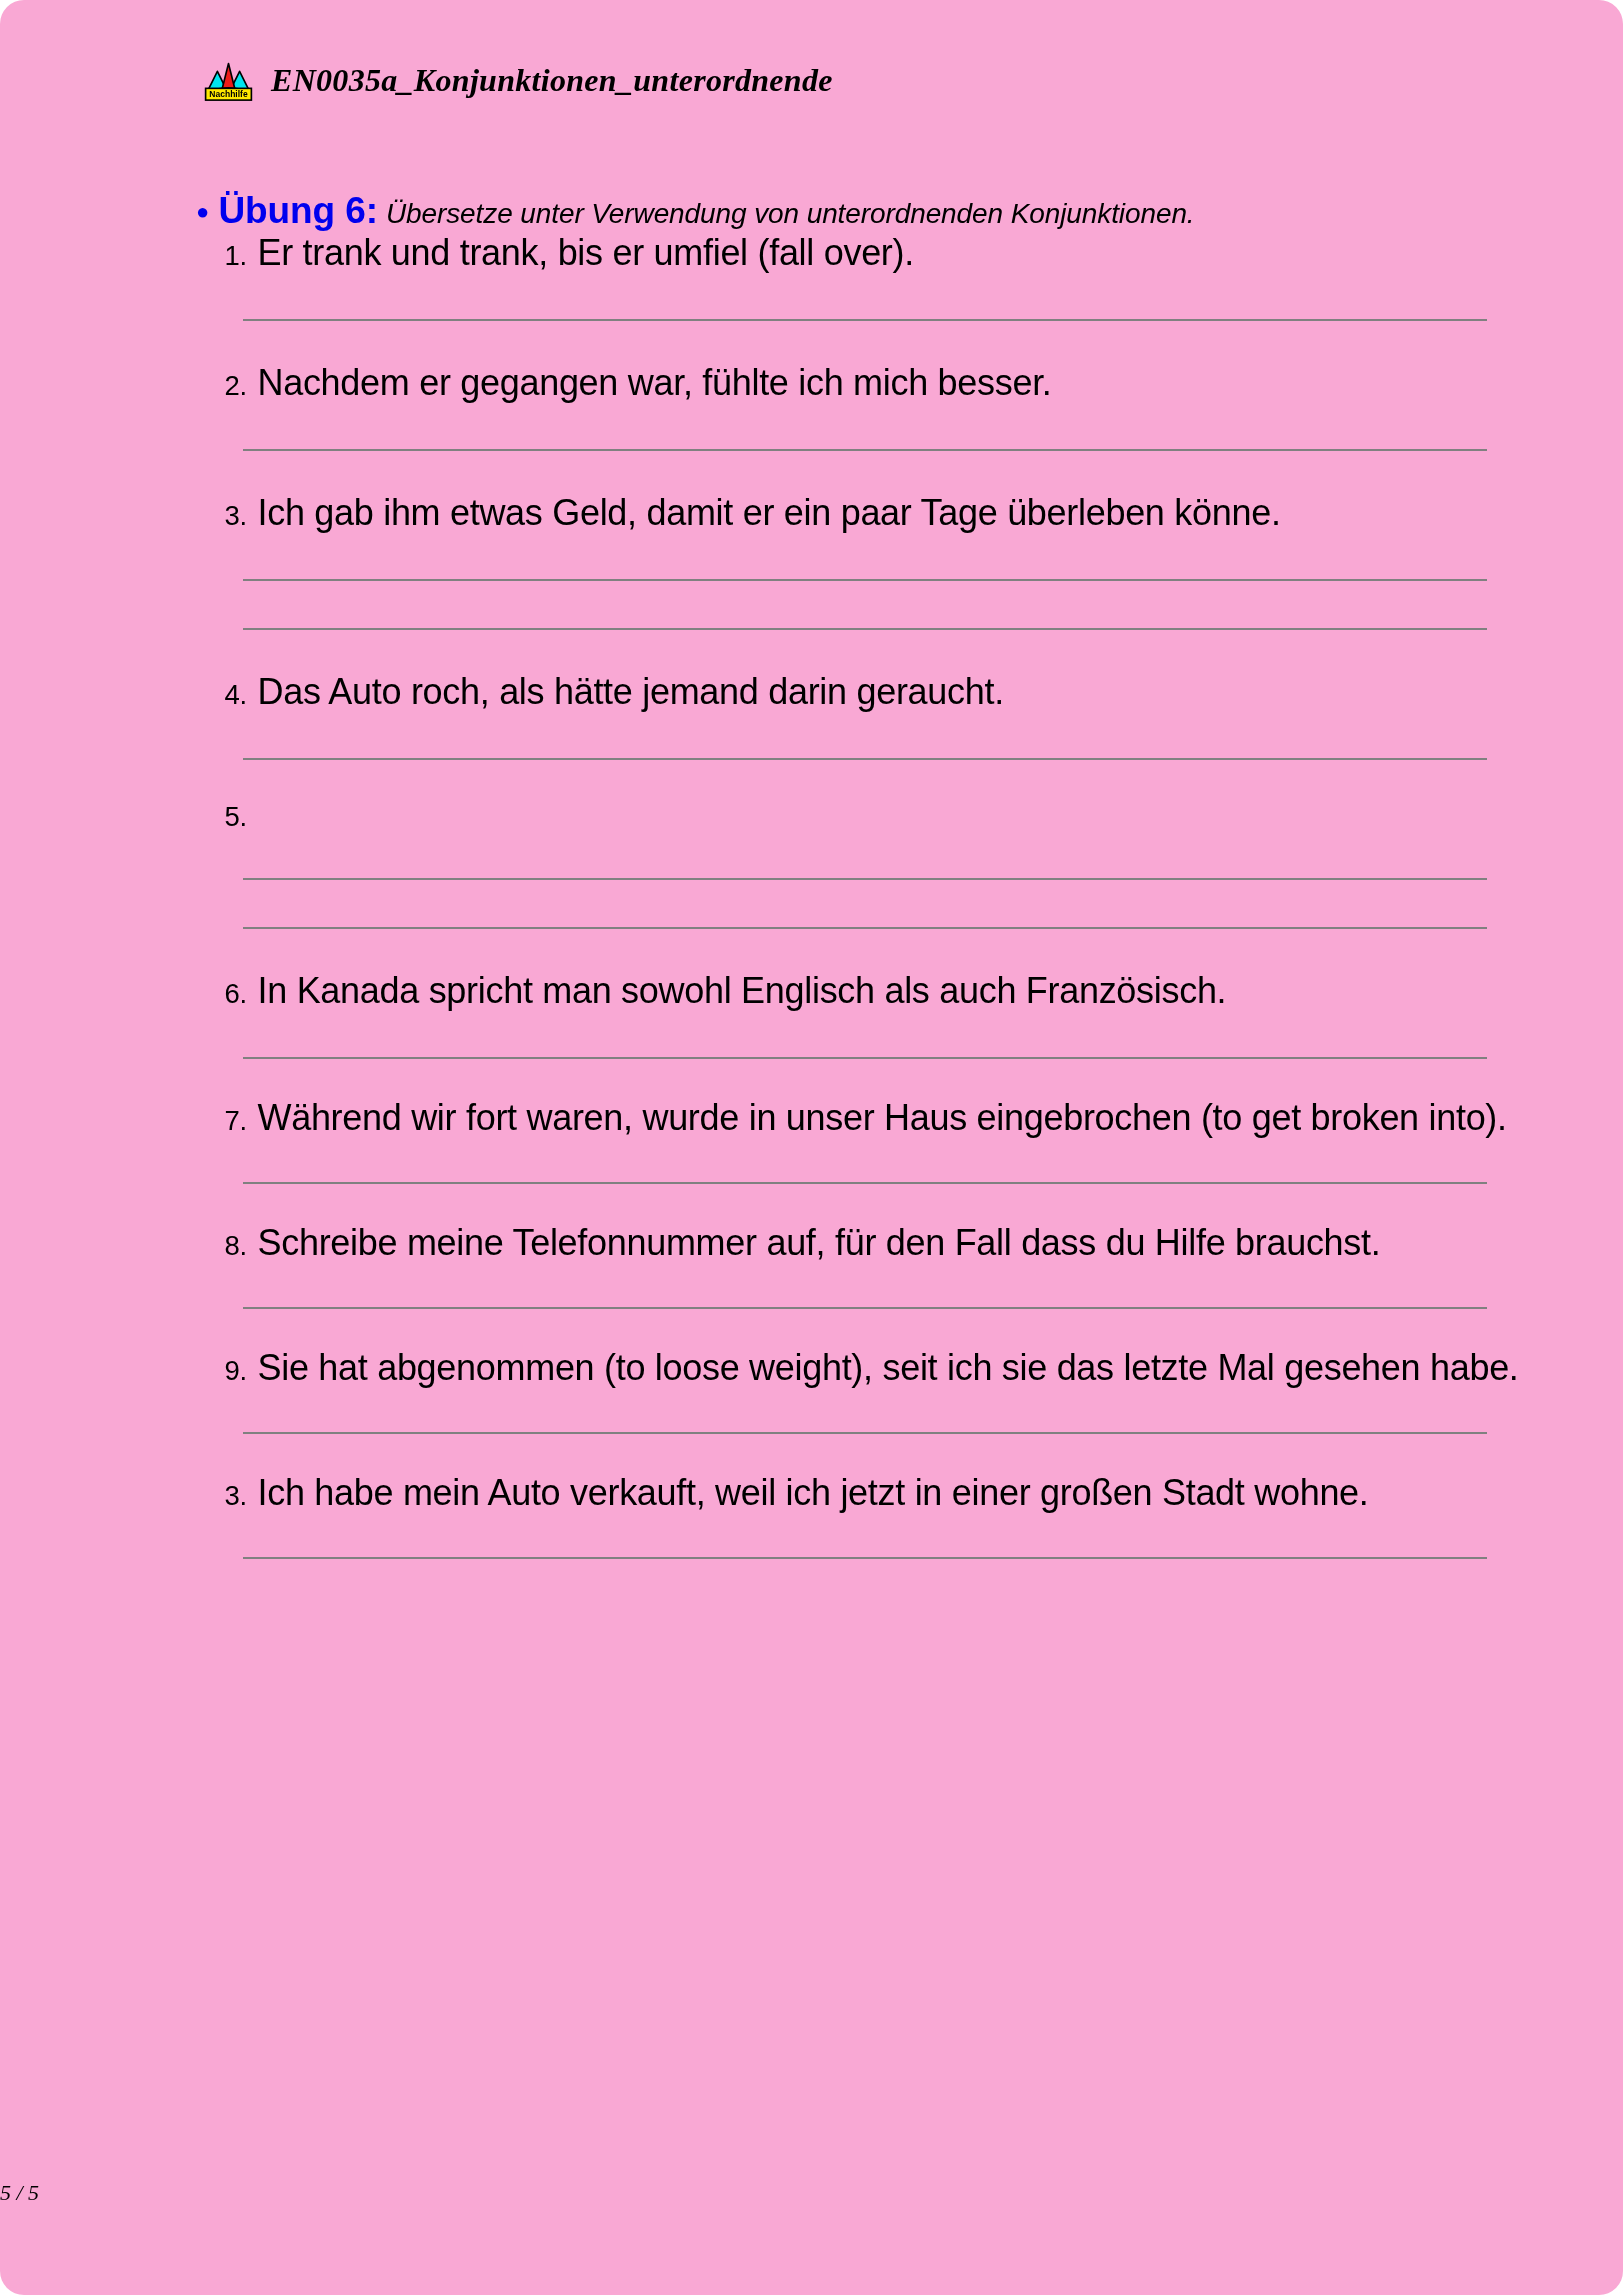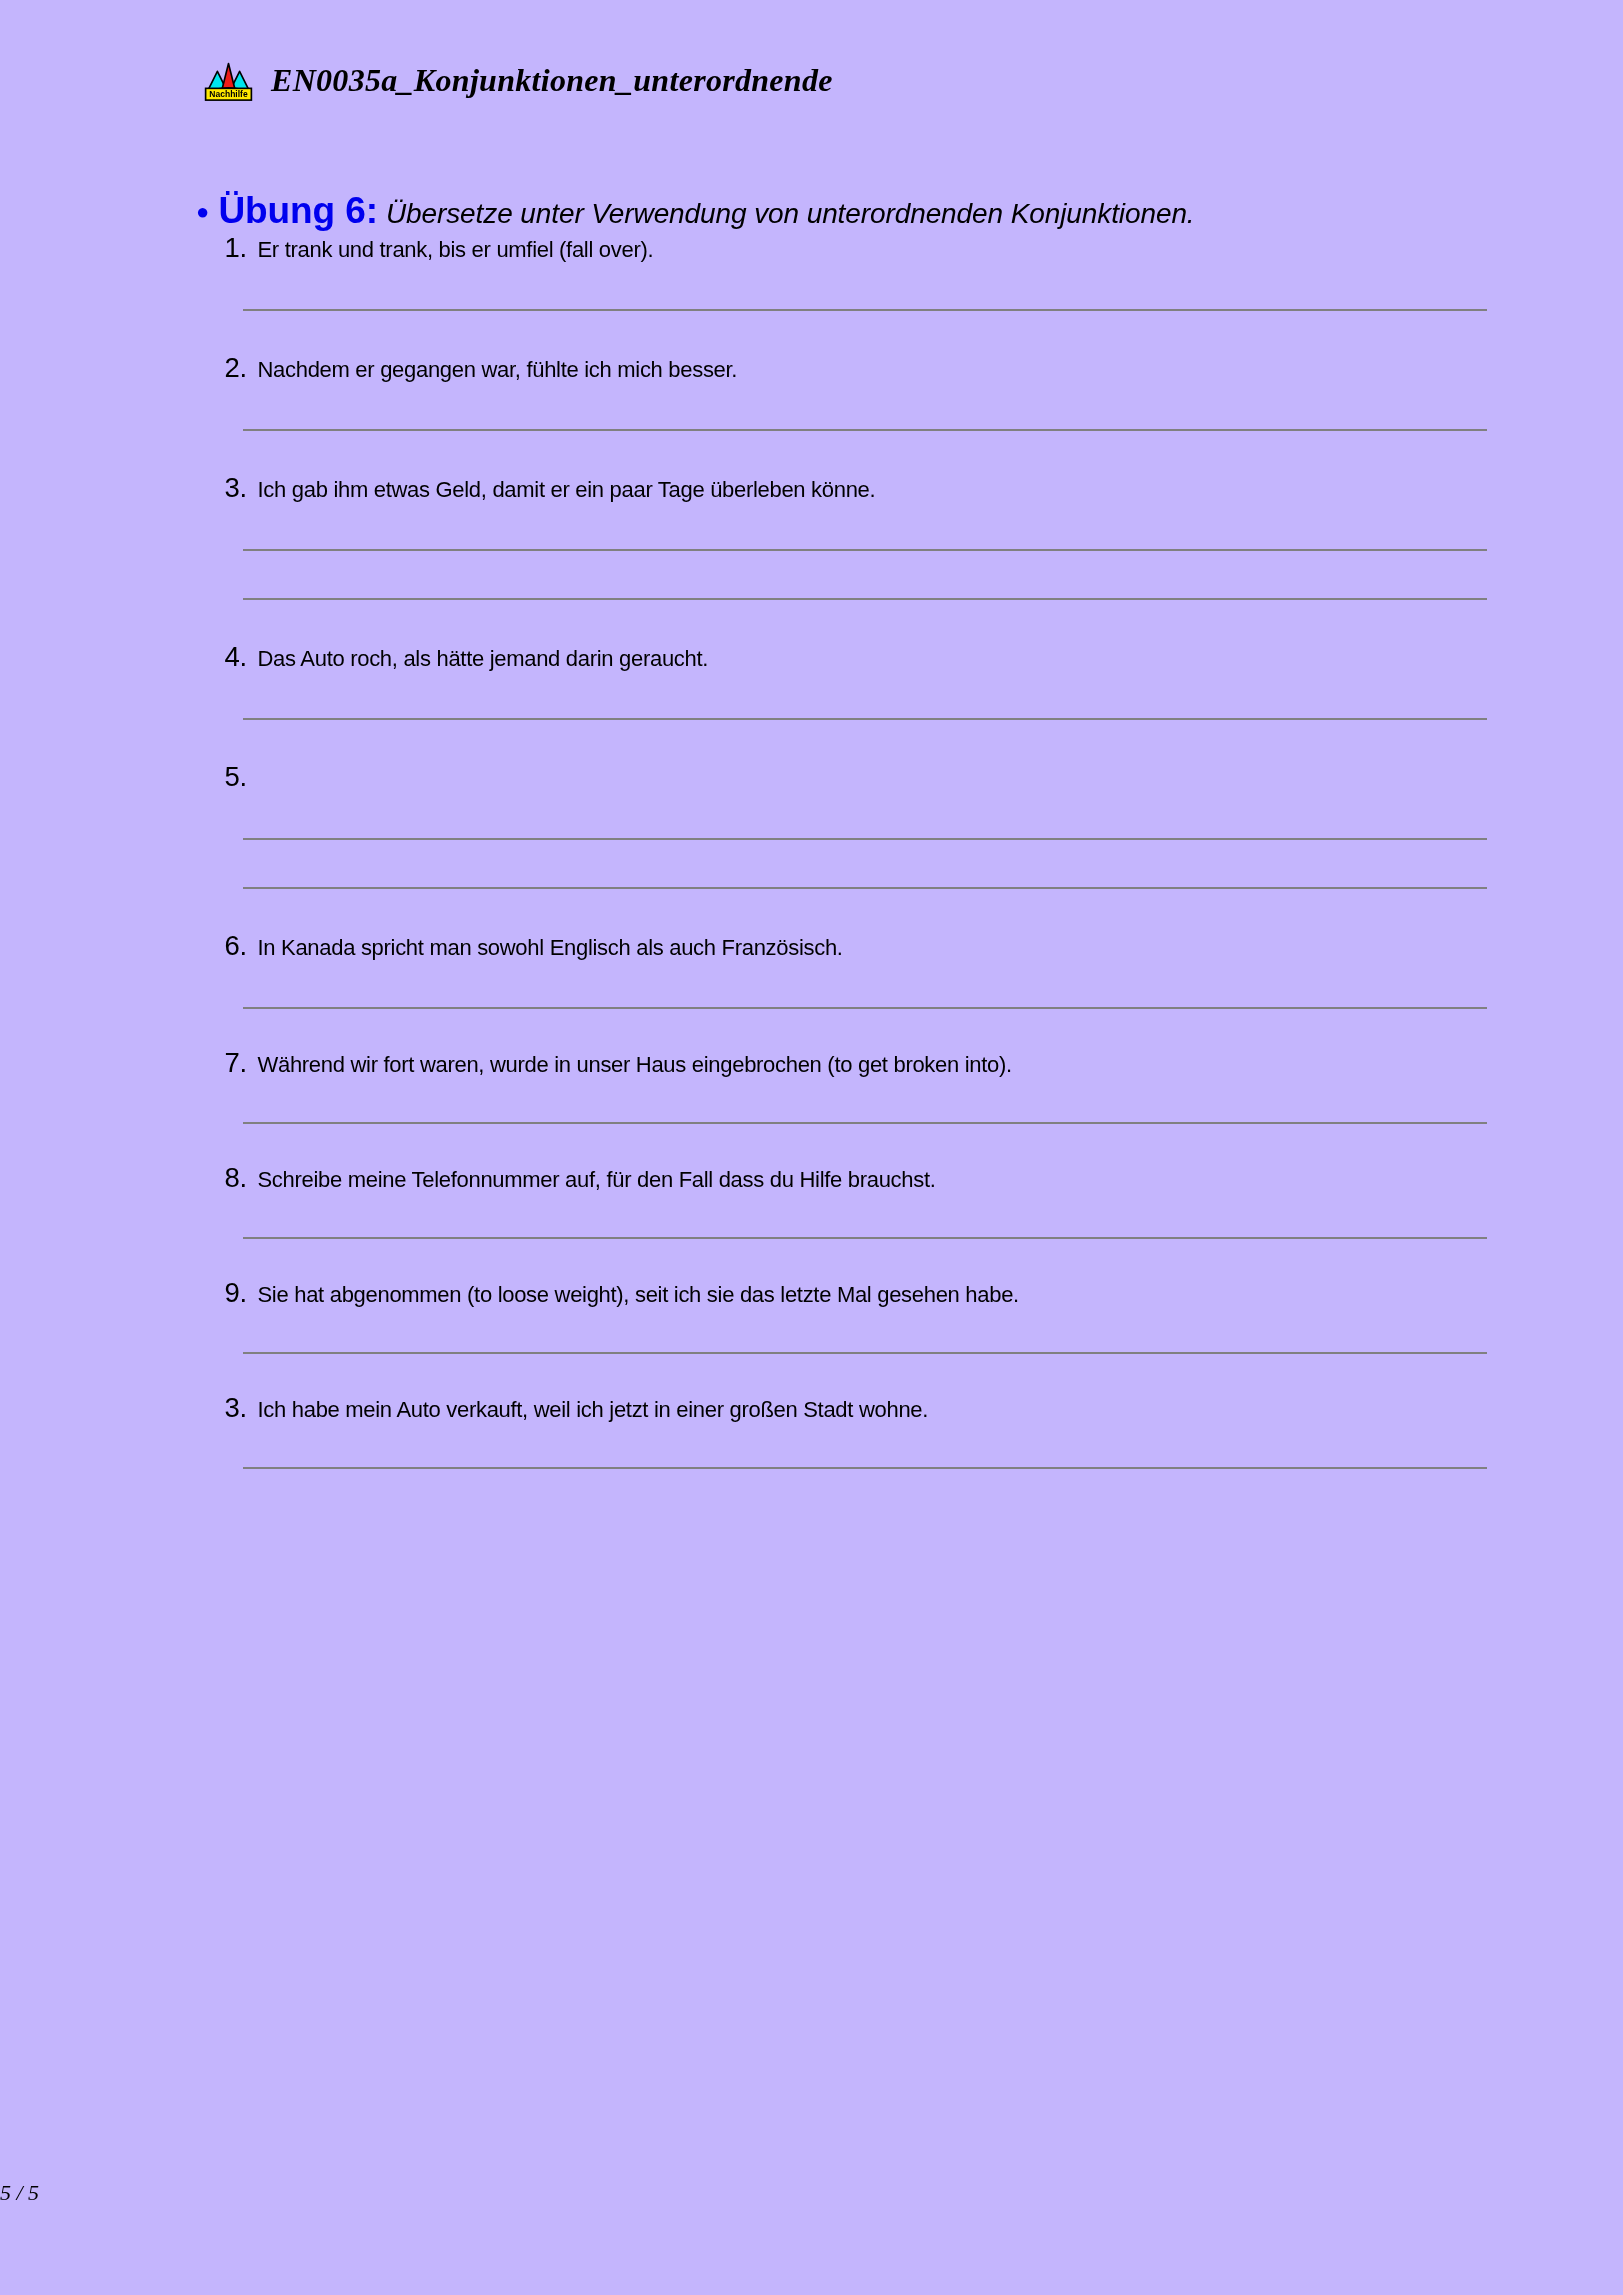--- a/index.html
+++ b/index.html
@@ -12,21 +12,22 @@
     height: 2295px;
     font-family: "Liberation Sans", sans-serif;
     color: #000000;
     position: relative;
     overflow: hidden;
   }
 
   .page {
     position: absolute;
     inset: 0;
-    background: #c4b5fd;
+    background: #f9a8d4;
+    border-radius: 24px;
   }
 
   
   .doc-header {
     position: absolute;
     left: 203px;
     top: 58px;
     display: flex;
     align-items: center;
     gap: 17px;
@@ -98,21 +99,21 @@
   }
   .item-num {
     width: 51px;
     text-align: right;
     font-size: 27.5px;
     letter-spacing: -0.2px;
     flex: 0 0 auto;
   }
   .item-text {
     margin-left: 10.5px;
-    font-size: 22px;
+    font-size: 36px;
     letter-spacing: -0.3px;
   }
   .answer-line {
     height: 0;
     border-top: 2px solid #808080;
     margin-left: 47px;
     margin-right: 18.3px;
   }
 
   

